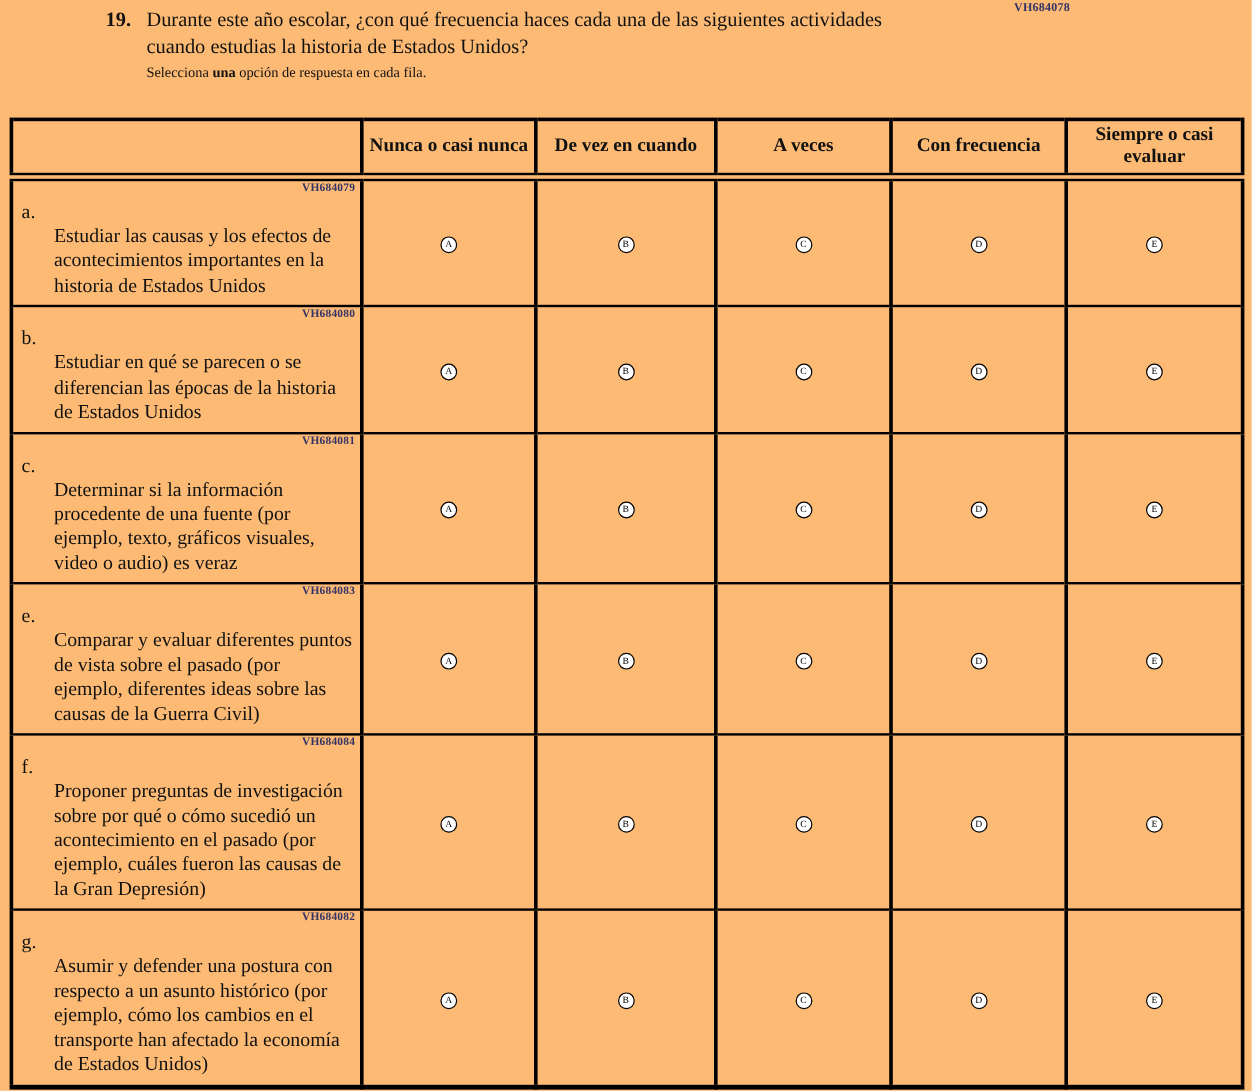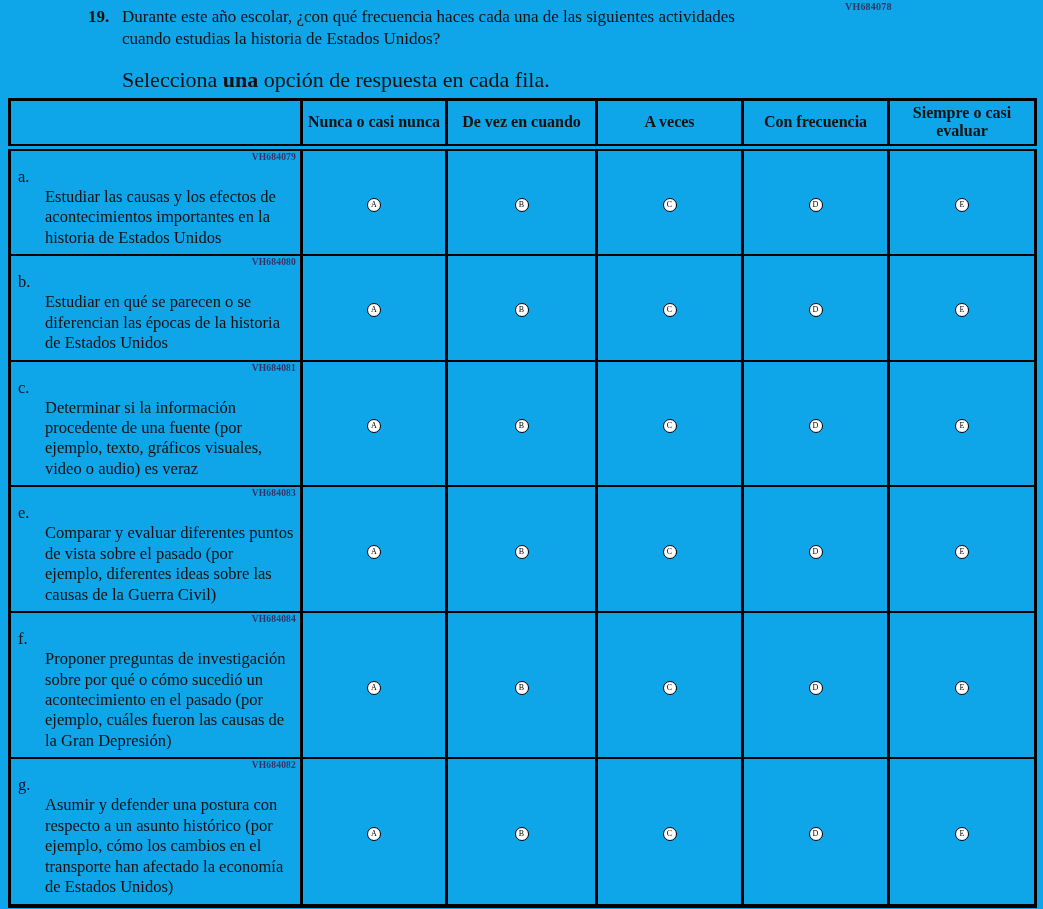--- a/index.html
+++ b/index.html
@@ -8,21 +8,21 @@
     font-family: "Liberation Serif", "DejaVu Serif", serif;
     color: #111111;
     width: 1043px;
     height: 909px;
     overflow: hidden;
   }
   .page {
     position: relative;
     width: 1043px;
     height: 909px;
-    background: #0ea5e9;
+    background: #fdba74;
   }
   .top-code {
     position: absolute;
     left: 845px;
     top: 1px;
     font-size: 10px;
     letter-spacing: 0.2px;
     color: #333366;
     font-weight: bold;
   }
@@ -40,22 +40,22 @@
     flex: 0 0 34px;
     line-height: 1.3;
   }
   .q-text {
     font-size: 17px;
     line-height: 1.3;
     width: 625px;
   }
   .q-instruction {
     margin-left: 34px;
-    margin-top: 17px;
-    font-size: 22px;
+    margin-top: 3px;
+    font-size: 12px;
   }
   .survey-table {
     position: absolute;
     left: 8px;
     top: 98px;
     width: 1026px;
     border-collapse: collapse;
     table-layout: fixed;
     border: 3px solid #000000;
     border-bottom-width: 4px;

